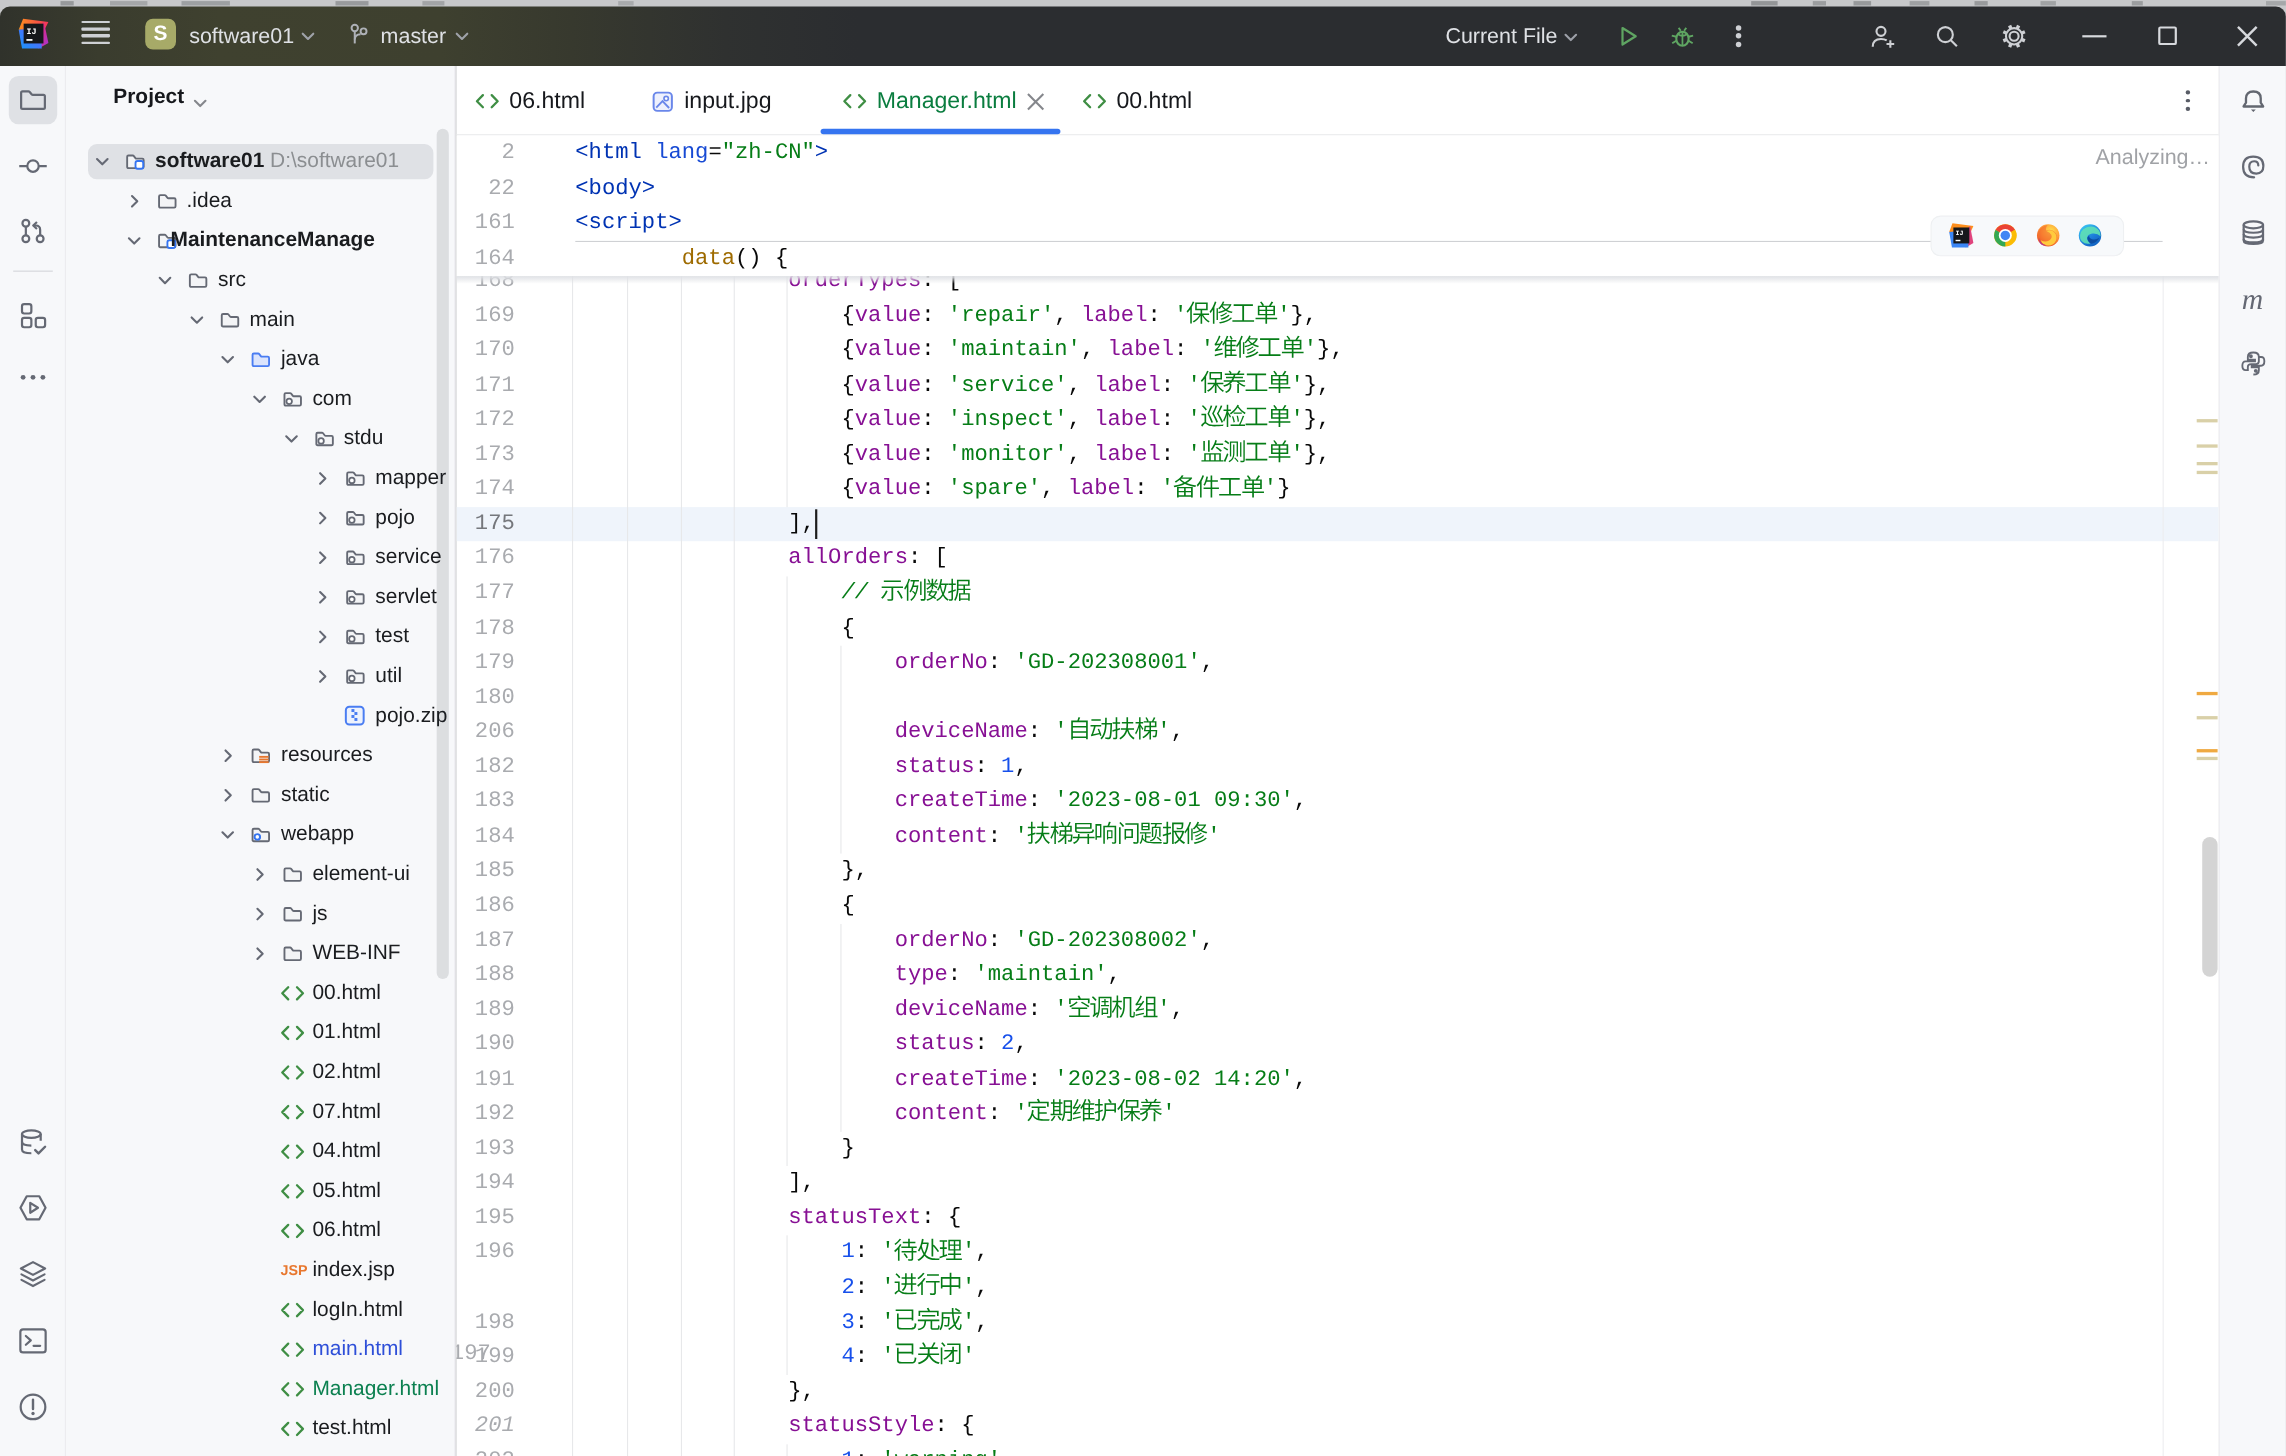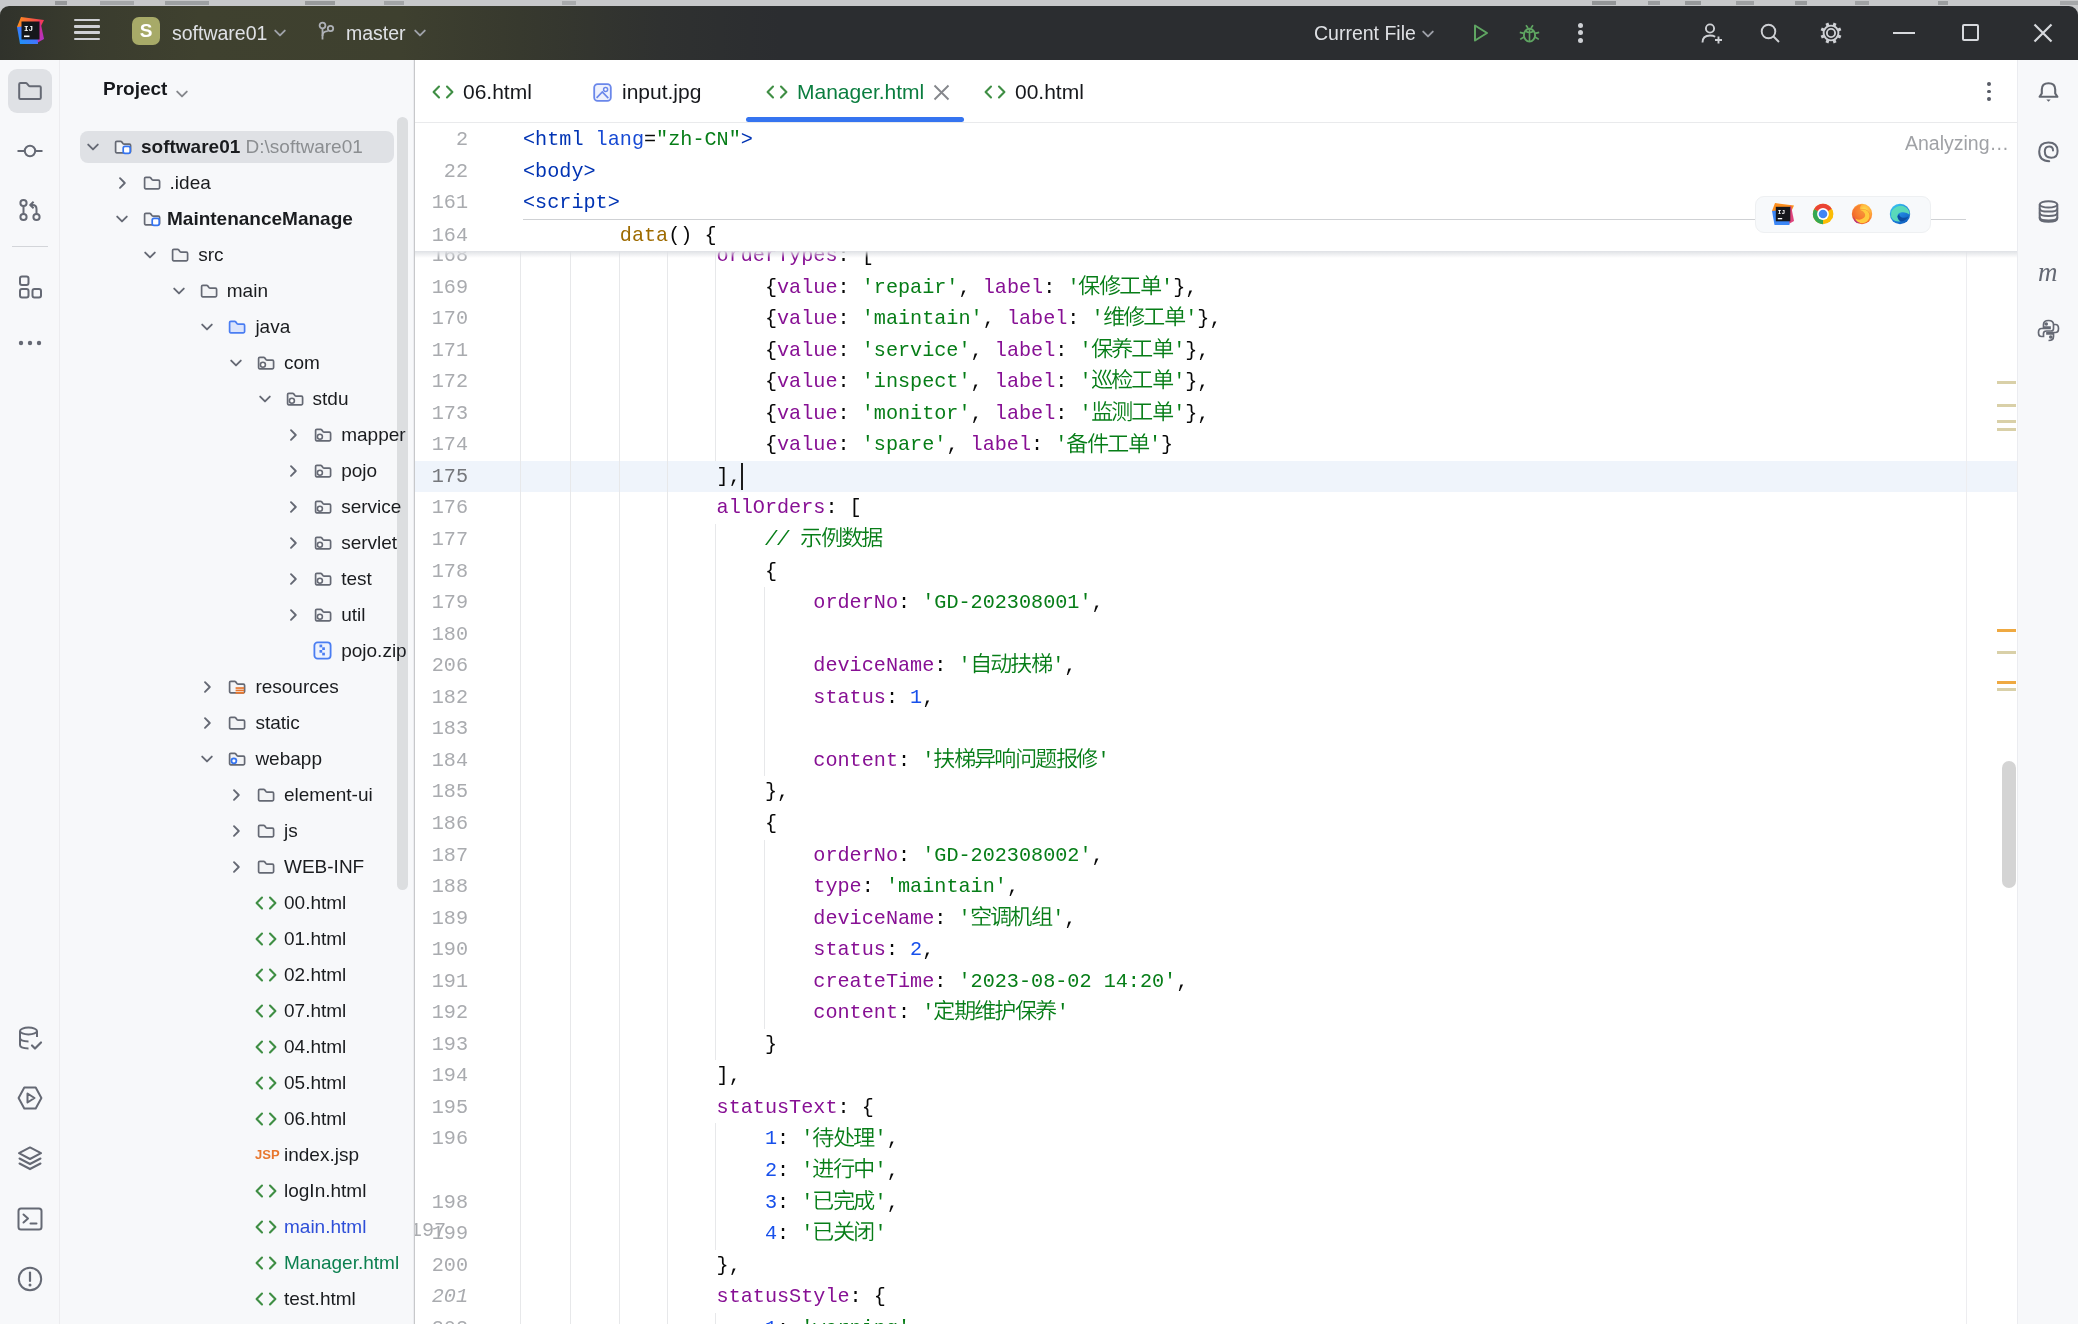--- a/index.html
+++ b/index.html
@@ -343,21 +343,21 @@
     <path d="M2.6 5.6 Q2.6 4.4 3.8 4.4 L7.7 4.4 Q8.3 4.4 8.7 4.9 L10.1 6.7 Q10.5 7.2 11.1 7.2 L16.4 7.2 Q17.6 7.2 17.6 8.4 L17.6 14.6 Q17.6 15.8 16.4 15.8 L3.8 15.8 Q2.6 15.8 2.6 14.6 Z" fill="#f3f4f6" stroke="#656974" stroke-width="1.7"></path>
   </svg>
 <div class="trow" style="left:169.6px;top:165.0px">.idea</div>
 <svg class="ic" style="left:111.6px;top:209.0px" width="20" height="20" viewBox="0 0 20 20">
     <path d="M5.2 7.6 L10 12.4 L14.8 7.6" fill="none" stroke="#656974" stroke-width="1.9" stroke-linecap="round" stroke-linejoin="round"></path>
   </svg>
 <svg class="ic" style="left:141.6px;top:209.0px" width="20" height="20" viewBox="0 0 20 20">
     <path d="M2.6 5.6 Q2.6 4.4 3.8 4.4 L7.7 4.4 Q8.3 4.4 8.7 4.9 L10.1 6.7 Q10.5 7.2 11.1 7.2 L16.4 7.2 Q17.6 7.2 17.6 8.4 L17.6 14.6 Q17.6 15.8 16.4 15.8 L3.8 15.8 Q2.6 15.8 2.6 14.6 Z" fill="#f3f4f6" stroke="#656974" stroke-width="1.7"></path>
     <rect x="10.2" y="9.4" width="7" height="7" rx="1.8" fill="#fff" stroke="#3574f0" stroke-width="1.7"></rect>
   </svg>
-<div class="trow" style="left:167px;top:201.0px"><b>MaintenanceManage</b></div>
+<div class="trow" style="left:155px;top:201.0px"><b>MaintenanceManage</b></div>
 <svg class="ic" style="left:140.2px;top:245.0px" width="20" height="20" viewBox="0 0 20 20">
     <path d="M5.2 7.6 L10 12.4 L14.8 7.6" fill="none" stroke="#656974" stroke-width="1.9" stroke-linecap="round" stroke-linejoin="round"></path>
   </svg>
 <svg class="ic" style="left:170.2px;top:245.0px" width="20" height="20" viewBox="0 0 20 20">
     <path d="M2.6 5.6 Q2.6 4.4 3.8 4.4 L7.7 4.4 Q8.3 4.4 8.7 4.9 L10.1 6.7 Q10.5 7.2 11.1 7.2 L16.4 7.2 Q17.6 7.2 17.6 8.4 L17.6 14.6 Q17.6 15.8 16.4 15.8 L3.8 15.8 Q2.6 15.8 2.6 14.6 Z" fill="#f3f4f6" stroke="#656974" stroke-width="1.7"></path>
   </svg>
 <div class="trow" style="left:198.2px;top:237.0px">src</div>
 <svg class="ic" style="left:168.8px;top:281.0px" width="20" height="20" viewBox="0 0 20 20">
     <path d="M5.2 7.6 L10 12.4 L14.8 7.6" fill="none" stroke="#656974" stroke-width="1.9" stroke-linecap="round" stroke-linejoin="round"></path>
   </svg>
@@ -664,20 +664,21 @@
         </svg><svg class="cj" viewBox="0 0 1000 1000">
           <use href="#c52A8"></use>
         </svg><svg class="cj" viewBox="0 0 1000 1000">
           <use href="#c6276"></use>
         </svg><svg class="cj" viewBox="0 0 1000 1000">
           <use href="#c68AF"></use>
         </svg>'</span>,</div>
 <div class="lnum" style="left:-27.0px;top:558.7px;">182</div>
 <div class="codeline" style="left:108.0px;top:558.7px">                        <span class="prop">status</span>: <span class="num">1</span>,</div>
 <div class="lnum" style="left:-27.0px;top:590.2px;">183</div>
+<div class="codeline" style="left:108.0px;top:590.2px">                        <span class="prop">createTime</span>: <span class="str">'2023-08-01 09:30'</span>,</div>
 <div class="lnum" style="left:-27.0px;top:621.8px;">184</div>
 <div class="codeline" style="left:108.0px;top:621.8px">                        <span class="prop">content</span>: <span class="str">'<svg class="cj" viewBox="0 0 1000 1000">
           <use href="#c6276"></use>
         </svg><svg class="cj" viewBox="0 0 1000 1000">
           <use href="#c68AF"></use>
         </svg><svg class="cj" viewBox="0 0 1000 1000">
           <use href="#c5F02"></use>
         </svg><svg class="cj" viewBox="0 0 1000 1000">
           <use href="#c54CD"></use>
         </svg><svg class="cj" viewBox="0 0 1000 1000">

